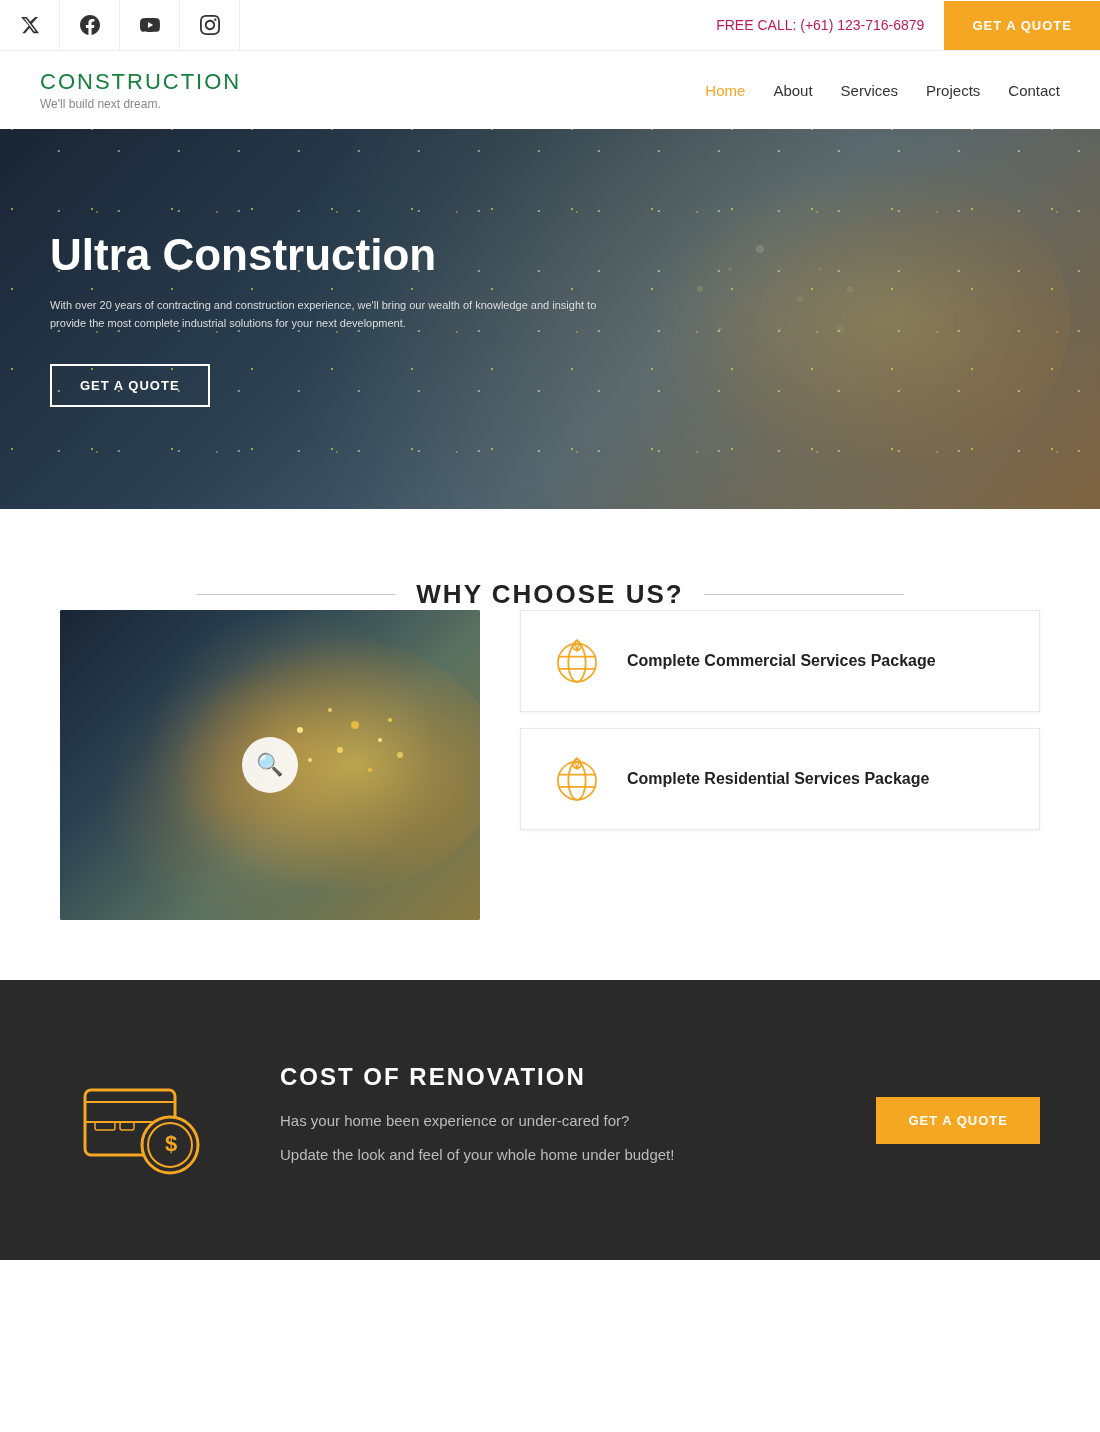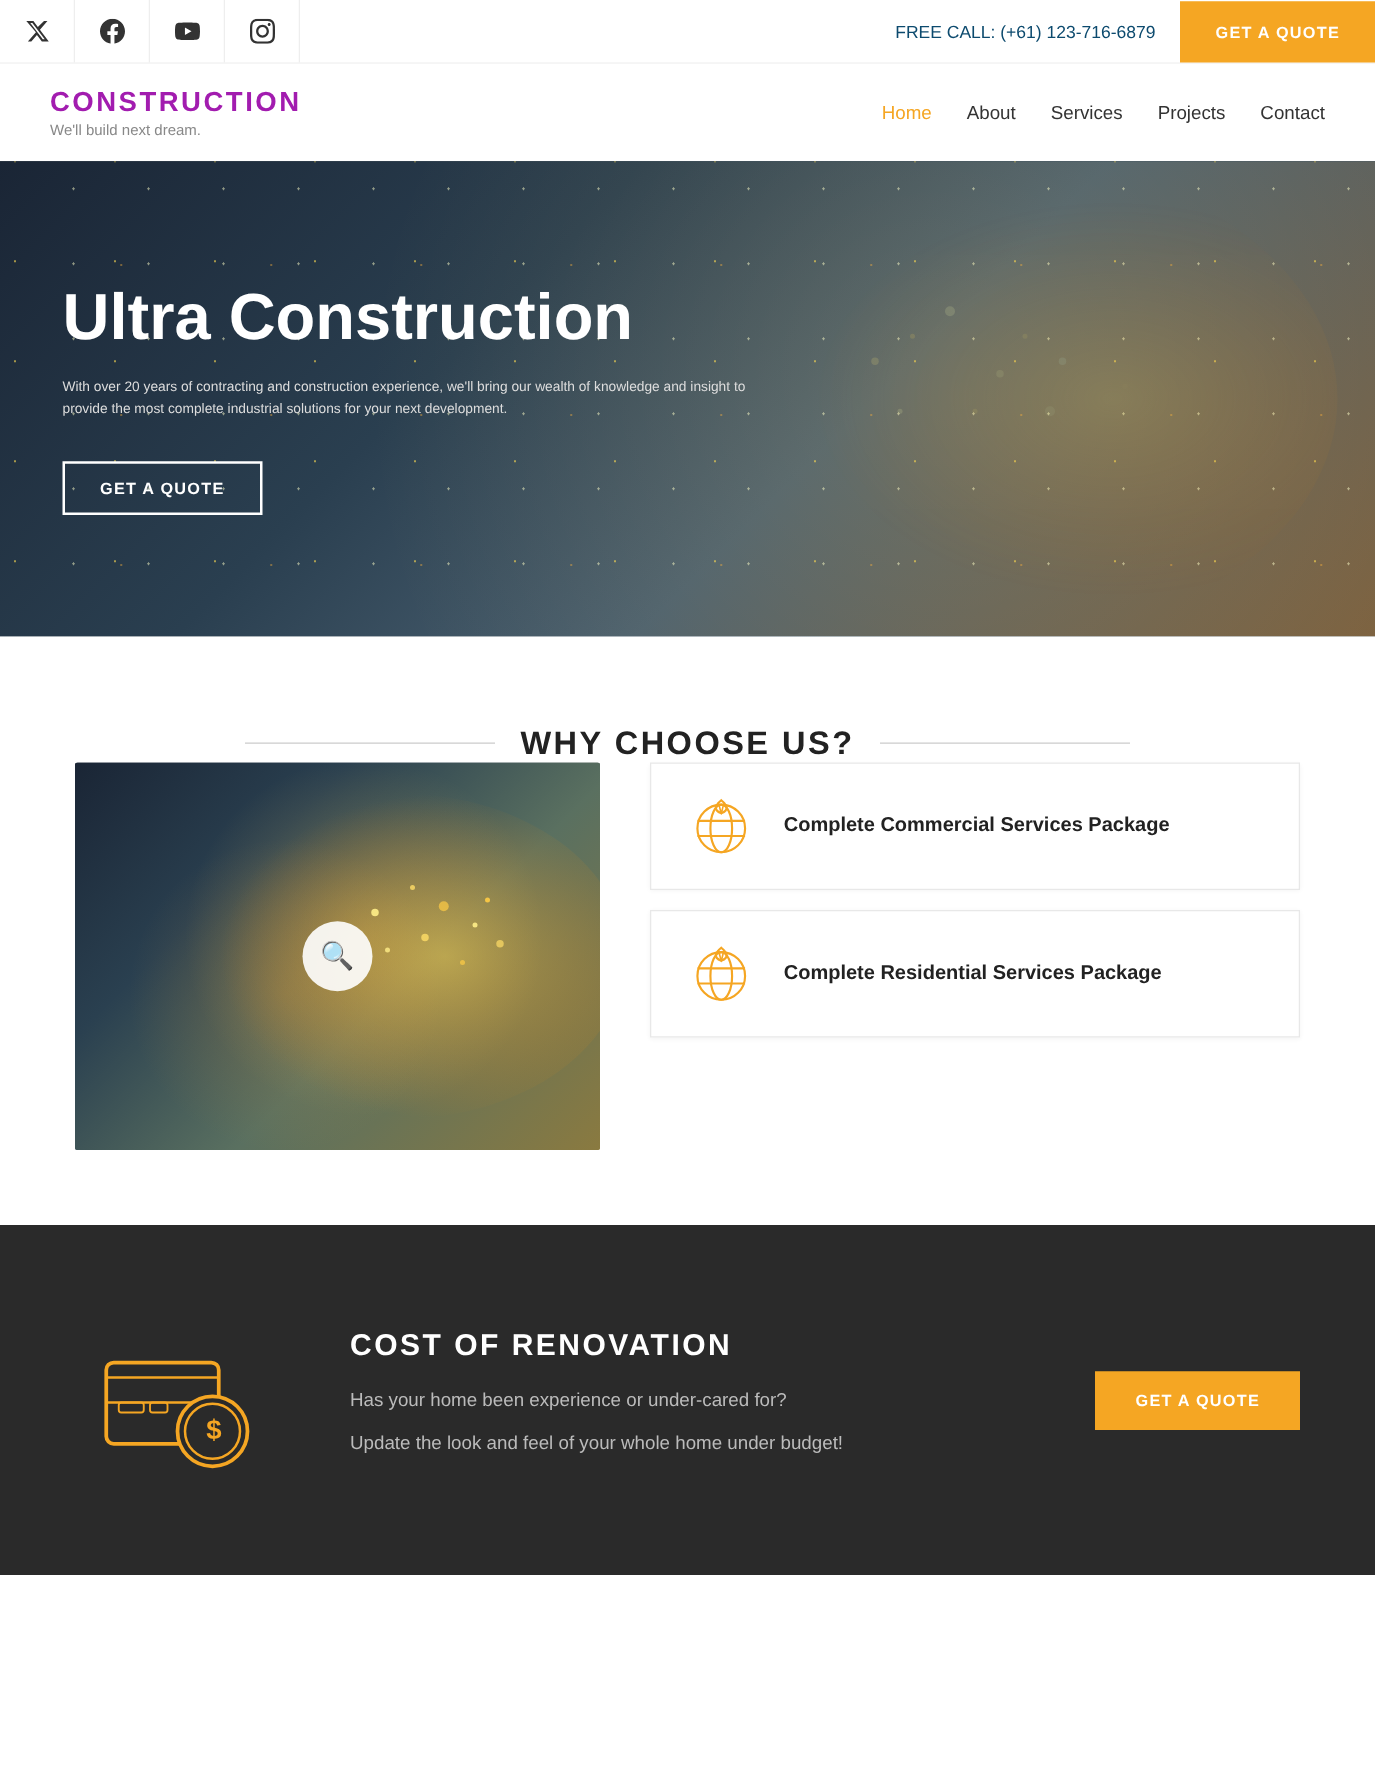--- a/index.html
+++ b/index.html
@@ -28,21 +28,21 @@
       cursor: pointer;
       color: #333;
     }
     .top-right {
       display: flex;
       align-items: center;
     }
     .free-call {
       padding: 0 20px;
       font-size: 14px;
-      color: #0c4a6e;
+      color: #be185d;
     }
     .get-quote-btn-top {
       background: #f5a623;
       color: #fff;
       border: none;
       padding: 17px 28px;
       font-size: 13px;
       font-weight: bold;
       cursor: pointer;
       text-transform: uppercase;
@@ -53,22 +53,22 @@
     .header {
       display: flex;
       justify-content: space-between;
       align-items: center;
       padding: 18px 40px;
       background: #fff;
     }
     .logo-area {}
     .logo-title {
       font-size: 22px;
-      font-weight: 700;
-      color: #a21caf;
+      font-weight: 400;
+      color: #15803d;
       letter-spacing: 2px;
       text-transform: uppercase;
       text-align: center;
     }
     .logo-sub {
       font-size: 12px;
       color: #888;
       margin-top: 2px;
     }
     .nav {
@@ -117,21 +117,21 @@
         radial-gradient(circle, rgba(255,180,60,0.4) 1px, transparent 1px),
         radial-gradient(circle, rgba(255,255,200,0.5) 1px, transparent 1px);
       background-size: 80px 80px, 120px 120px, 60px 60px;
       background-position: 60% 40%, 65% 55%, 72% 35%;
     }
     .hero-content {
       position: relative;
       z-index: 1;
     }
     .hero-title {
-      font-size: 52px;
+      font-size: 44px;
       font-weight: 900;
       color: #fff;
       margin-bottom: 18px;
       line-height: 1.1;
     }
     .hero-desc {
       font-size: 11px;
       color: #ddd;
       max-width: 560px;
       line-height: 1.6;

